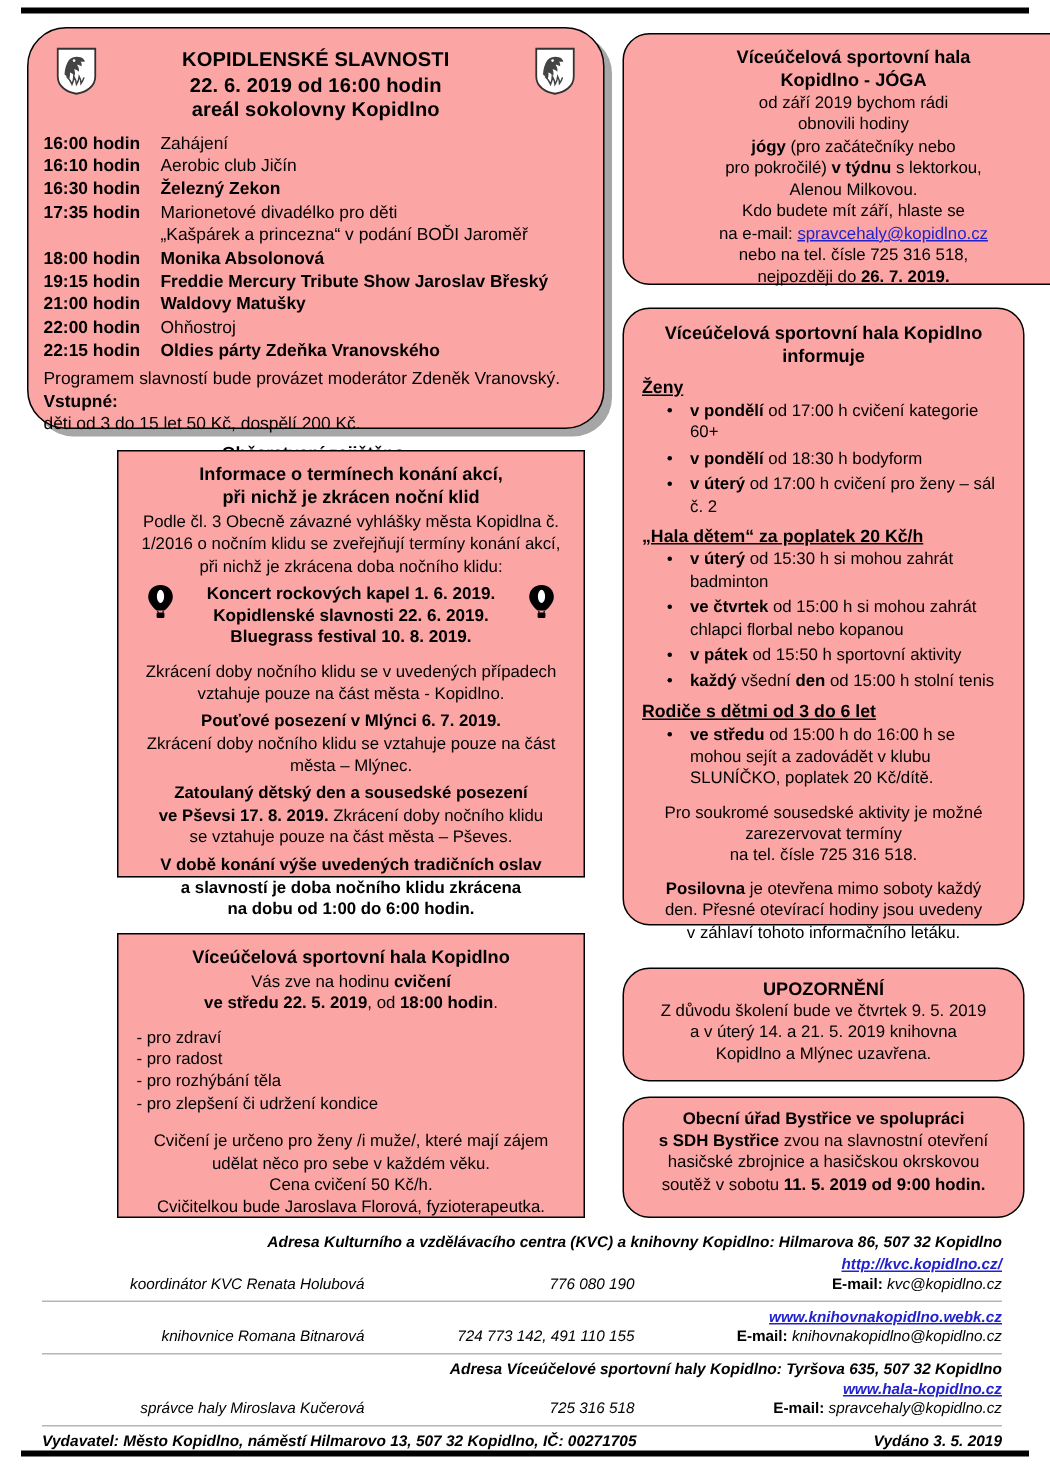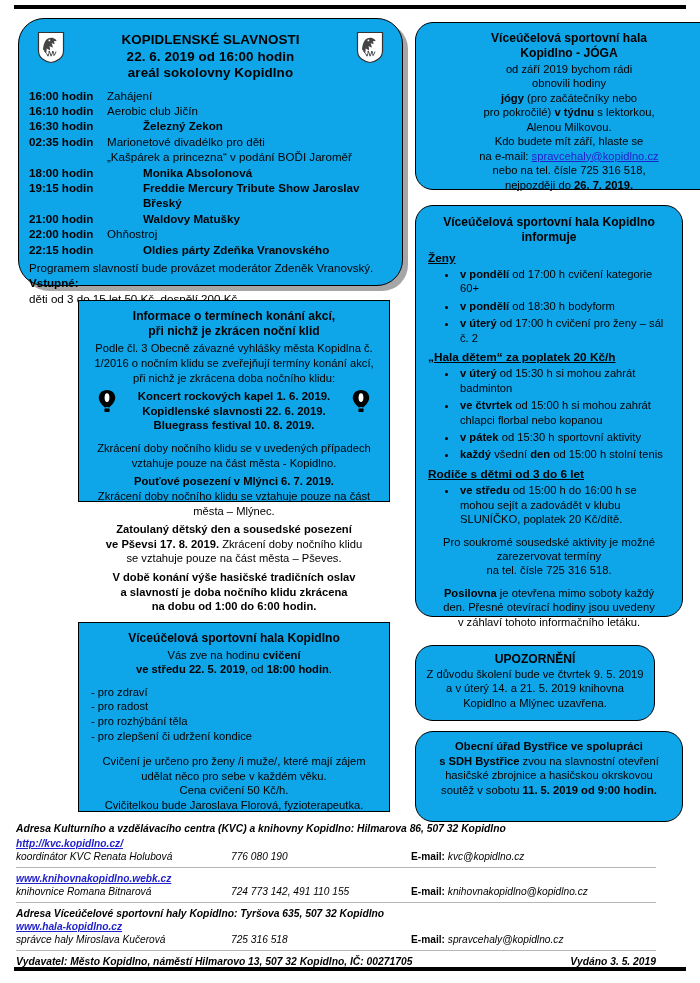--- a/index.html
+++ b/index.html
@@ -40,21 +40,21 @@
     position: absolute;
     left: 0; top: 0;
     width: 700px;
     height: 983px;
   }
 
   
   .box {
     position: absolute;
     border: 1.3px solid #000;
-    background: #0ea5e9;
+    background: #fca5a5;
     box-sizing: border-box;
   }
   .box.rounded { border-radius: 26px; }
   .box.rounded-sm { border-radius: 18px; }
   .box.square { border-radius: 0; }
   .box.shadowed {
     box-shadow: 5px 5px 0 0 rgba(150,150,150,0.85);
   }
 
   
@@ -91,41 +91,41 @@
     display: flex;
     align-items: baseline;
   }
   .prog-time {
     font-weight: bold;
     width: 78px;
     flex: 0 0 78px;
     white-space: nowrap;
   }
   .prog-name { flex: 1; }
-  .prog-name.b { font-weight: bold; margin-left: 36px; }
+  .prog-name.b { font-weight: bold; }
   .prog-sub {
     margin-left: 78px;
   }
   .fest-foot {
     font-size: 11.6px;
     line-height: 15.4px;
     margin-top: 3px;
   }
   .fest-foot .b { font-weight: bold; }
   .fest-center-b {
     text-align: center;
     font-weight: bold;
     font-size: 11.8px;
     margin-top: 4px;
   }
 
   
   #box-nightquiet {
     left: 78px; top: 300px;
-    width: 312px; height: 202px;
+    width: 312px; height: 285px;
     padding: 8px 12px;
     text-align: center;
     font-size: 11.2px;
     line-height: 14.6px;
   }
   #box-nightquiet .hd {
     font-weight: bold;
     font-size: 12.1px;
     line-height: 15.2px;
     margin-bottom: 2px;
@@ -214,47 +214,48 @@
     padding-left: 2px;
   }
   #box-hallinfo .note {
     text-align: center;
     margin-top: 8px;
   }
 
   
   #box-notice {
     left: 415px; top: 645px;
-    width: 240px; height: 76px;
+    width: 268px; height: 76px;
     padding: 6px 10px;
     text-align: center;
     font-size: 11.2px;
     line-height: 14.5px;
   }
   #box-notice .hd { font-weight: bold; font-size: 12.1px; }
 
   
   #box-bystrice {
     left: 415px; top: 731px;
-    width: 268px; height: 91px;
+    width: 268px; height: 81px;
     padding: 7px 10px;
     text-align: center;
     font-size: 11.2px;
     line-height: 14.5px;
   }
 
   
   .footer {
     position: absolute;
-    left: 16px;
+    left: 28px;
     top: 822px;
     width: 640px;
     font-size: 10.2px;
     line-height: 13px;
     font-style: italic;
+    text-align: right;
   }
   .f-addr {
     font-weight: bold;
     font-style: italic;
     font-size: 10.3px;
   }
   .f-url {
     color: #2222cc;
     font-weight: bold;
     font-style: italic;
@@ -322,21 +323,21 @@
       </div>
       <div class="prog-row">
         <span class="prog-time">16:10 hodin</span>
         <span class="prog-name">Aerobic club Jičín</span>
       </div>
       <div class="prog-row">
         <span class="prog-time">16:30 hodin</span>
         <span class="prog-name b">Železný Zekon</span>
       </div>
       <div class="prog-row">
-        <span class="prog-time">02:35 hodin</span>
+        <span class="prog-time">17:35 hodin</span>
         <span class="prog-name">Marionetové divadélko pro děti</span>
       </div>
       <div class="prog-sub">„Kašpárek a princezna“ v podání BOĎI Jaroměř</div>
       <div class="prog-row">
         <span class="prog-time">18:00 hodin</span>
         <span class="prog-name b">Monika Absolonová</span>
       </div>
       <div class="prog-row">
         <span class="prog-time">19:15 hodin</span>
         <span class="prog-name b">Freddie Mercury Tribute Show Jaroslav Břeský</span>
@@ -392,21 +393,21 @@
 
     <p class="para">Zkrácení doby nočního klidu se v uvedených případech vztahuje pouze na část města  - Kopidlno.</p>
     <p class="para b">Pouťové posezení v Mlýnci 6. 7. 2019.</p>
     <p>Zkrácení doby nočního klidu se vztahuje pouze na část města – Mlýnec.</p>
     <p class="para">
       <span class="b">Zatoulaný dětský den a sousedské posezení</span><br>
       <span class="b">ve Pševsi 17. 8. 2019.</span><span> Zkrácení doby nočního klidu</span><br>
       <span>se vztahuje pouze na část města – Pševes.</span>
     </p>
     <p class="para b">
-      <span>V době konání výše hasičské tradičních oslav</span><br>
+      <span>V době konání výše uvedených tradičních oslav</span><br>
       <span>a slavností je doba nočního klidu zkrácena</span><br>
       <span>na dobu od 1:00 do 6:00 hodin.</span>
     </p>
   </div>
 
   <div class="box square" id="box-exercise">
     <div class="hd">Víceúčelová sportovní hala Kopidlno</div>
     <div class="ctr">
       <span>Vás zve na hodinu </span><span class="b">cvičení</span>
     </div>
@@ -461,21 +462,21 @@
     <ul class="hl">
       <li><span class="b">v pondělí</span><span> od 17:00 h cvičení kategorie 60+</span></li>
       <li><span class="b">v pondělí</span><span> od 18:30 h bodyform</span></li>
       <li><span class="b">v úterý</span><span> od 17:00 h cvičení pro ženy – sál č. 2</span></li>
     </ul>
 
     <div class="sec-title">„Hala dětem“ za poplatek 20 Kč/h</div>
     <ul class="hl">
       <li><span class="b">v úterý</span><span> od 15:30 h si mohou zahrát badminton</span></li>
       <li><span class="b">ve čtvrtek</span><span> od 15:00 h si mohou zahrát chlapci florbal nebo kopanou</span></li>
-      <li><span class="b">v pátek</span><span> od 15:30 h sportovní aktivity</span></li>
+      <li><span class="b">v pátek</span><span> od 15:50 h sportovní aktivity</span></li>
       <li><span class="b">každý</span><span> všední </span><span class="b">den</span><span> od 15:00 h stolní tenis</span></li>
     </ul>
 
     <div class="sec-title">Rodiče s dětmi od 3 do 6 let</div>
     <ul class="hl">
       <li><span class="b">ve středu</span><span> od 15:00 h do 16:00 h se mohou sejít a zadovádět v klubu SLUNÍČKO, poplatek 20 Kč/dítě.</span></li>
     </ul>
 
     <div class="note">
       <div>Pro soukromé sousedské aktivity je možné</div>

